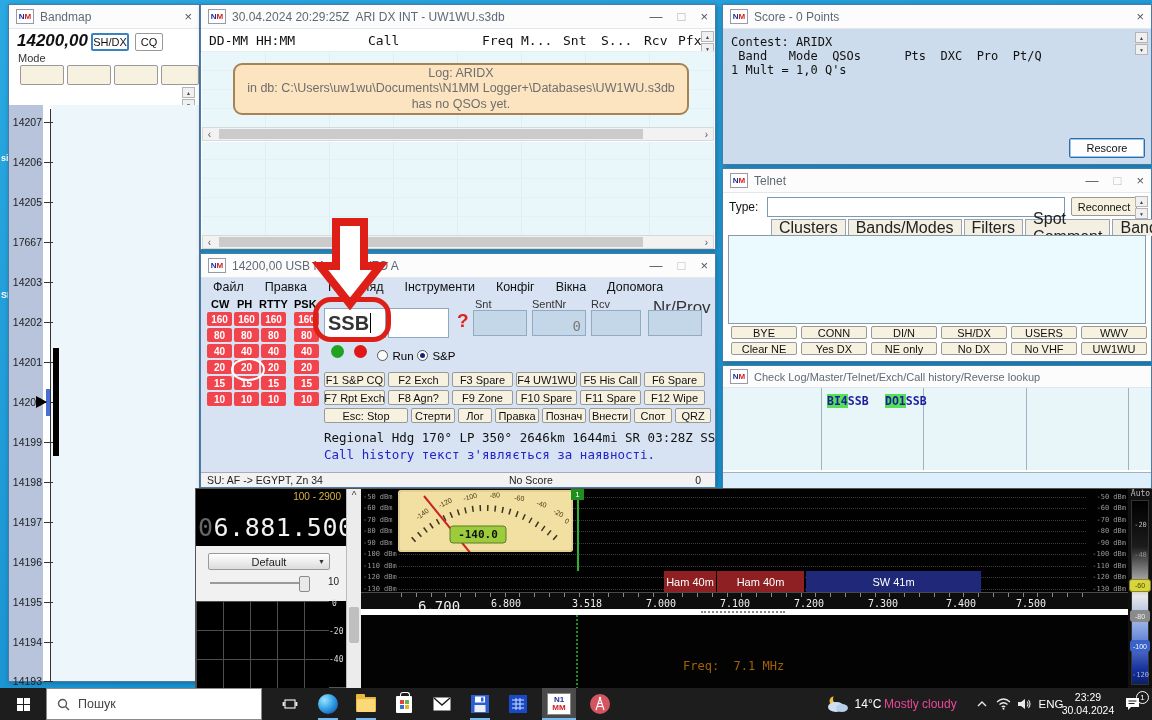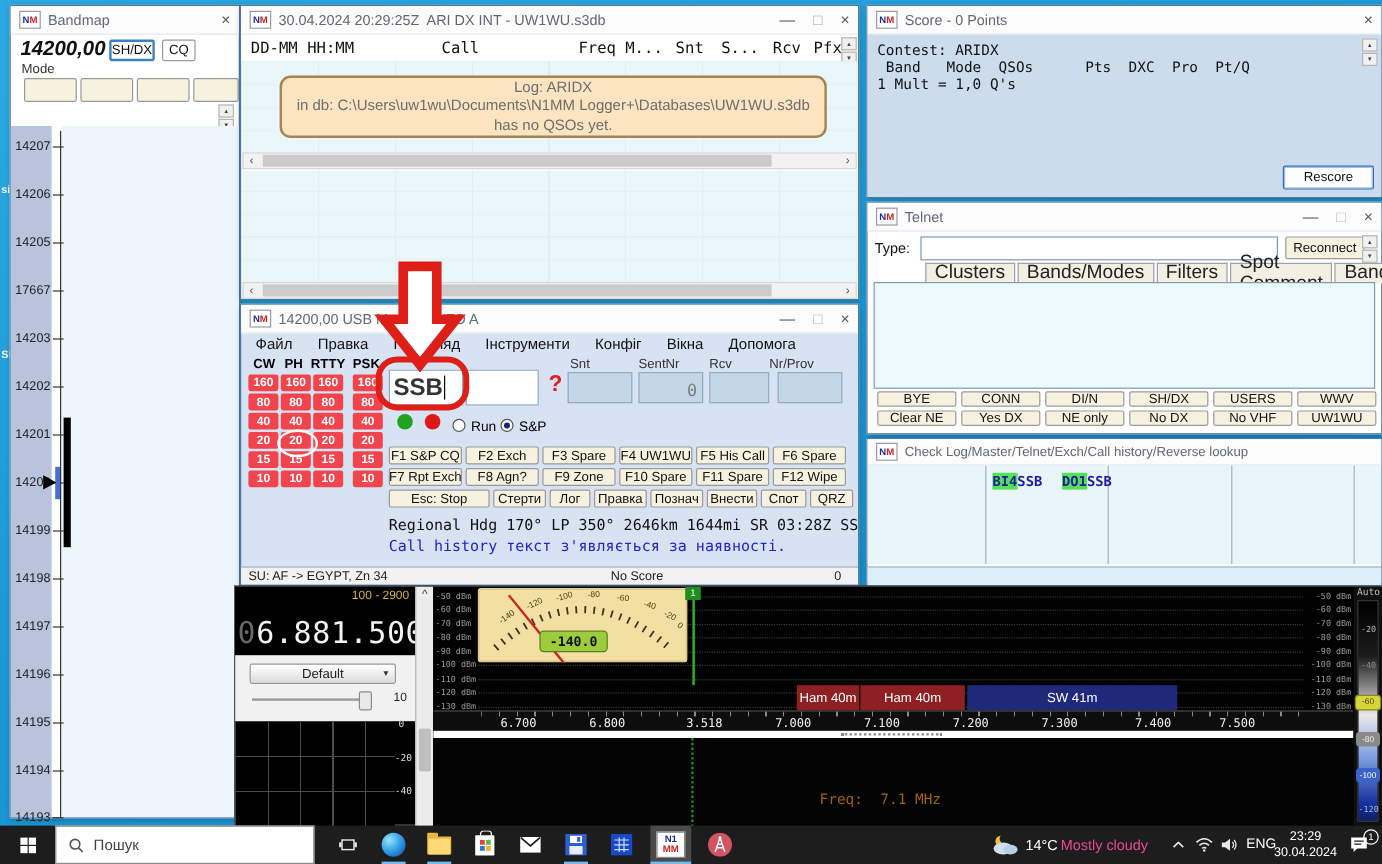--- a/index.html
+++ b/index.html
@@ -235,21 +235,21 @@
       <span>Вікна</span>
       <span>Допомога</span>
     </div>
     <span class="abs" style="left:10px;top:44px;font-size:11px;font-weight:bold">CW</span>
     <span class="abs" style="left:36px;top:44px;font-size:11px;font-weight:bold">PH</span>
     <span class="abs" style="left:58px;top:44px;font-size:11px;font-weight:bold">RTTY</span>
     <span class="abs" style="left:93px;top:44px;font-size:11px;font-weight:bold">PSK</span>
     <span class="abs" style="left:274px;top:44px;font-size:11px;color:#333">Snt</span>
     <span class="abs" style="left:331px;top:44px;font-size:11px;color:#333">SentNr</span>
     <span class="abs" style="left:390px;top:44px;font-size:11px;color:#333">Rcv</span>
-    <span class="abs" style="left:440px;top:44px;font-size:11px;color:#333">Nr/Prov</span>
+    <span class="abs" style="left:452px;top:44px;font-size:17px;color:#333">Nr/Prov</span>
 
     <div class="bandcol" style="left:6px">
       <div class="redbtn">160</div>
       <div class="redbtn">80</div>
       <div class="redbtn">40</div>
       <div class="redbtn">20</div>
       <div class="redbtn">15</div>
       <div class="redbtn">10</div>
     </div>
     <div class="bandcol" style="left:33px">
@@ -409,21 +409,21 @@
 
       <div class="abs" style="left:216px;top:11px;width:2px;height:71px;background:#2db42d"></div>
       <div class="abs" style="left:210px;top:0;width:13px;height:11px;background:#1e8f1e;color:#fff;font-size:8px;display:flex;align-items:center;justify-content:center">1</div>
 
       <div class="badge" style="left: 303px; top: 82px; width: 52px; background: rgb(142, 32, 35);">Ham 40m</div>
       <div class="badge" style="left: 356px; top: 82px; width: 87px; background: rgb(142, 32, 35);">Ham 40m</div>
       <div class="badge" style="left: 445px; top: 82px; width: 175px; background: rgb(32, 40, 122);">SW 41m</div>
 
       <div class="abs" style="left:0;top:103px;width:767px;height:17px;background:#0d0d0d;border-top:1px solid #4a4a4a">
         <div class="abs" style="left:40px;right:40px;top:0;height:4px;background:repeating-linear-gradient(90deg,#8a8a8a 0 1px,transparent 1px 14.8px)"></div>
-        <span class="abs mono" style="left:56px;top:5px;width:44px;font-size:10px;color:#eee">6.700</span>
+        <span class="abs mono" style="left:56px;top:5px;width:44px;text-align:center;font-size:14px;color:#eee">6.700</span>
         <span class="abs mono" style="left:130px;top:5px;width:44px;font-size:10px;color:#eee">6.800</span>
         <span class="abs mono" style="left:204px;top:5px;width:44px;text-align:center;font-size:10px;color:#eee">3.518</span>
         <span class="abs mono" style="left:278px;top:5px;width:44px;text-align:center;font-size:10px;color:#eee">7.000</span>
         <span class="abs mono" style="left:352px;top:5px;width:44px;text-align:center;font-size:10px;color:#eee">7.100</span>
         <span class="abs mono" style="left:426px;top:5px;width:44px;text-align:center;font-size:10px;color:#eee">7.200</span>
         <span class="abs mono" style="left:500px;top:5px;width:44px;text-align:center;font-size:10px;color:#eee">7.300</span>
         <span class="abs mono" style="left:571px;top:5px;width:44px;text-align:right;font-size:10px;color:#eee">7.400</span>
         <span class="abs mono" style="left:648px;top:5px;width:44px;text-align:center;font-size:10px;color:#eee">7.500</span>
       </div>
       <div class="abs" style="left:0;top:120px;width:767px;height:6px;background:#fff">

